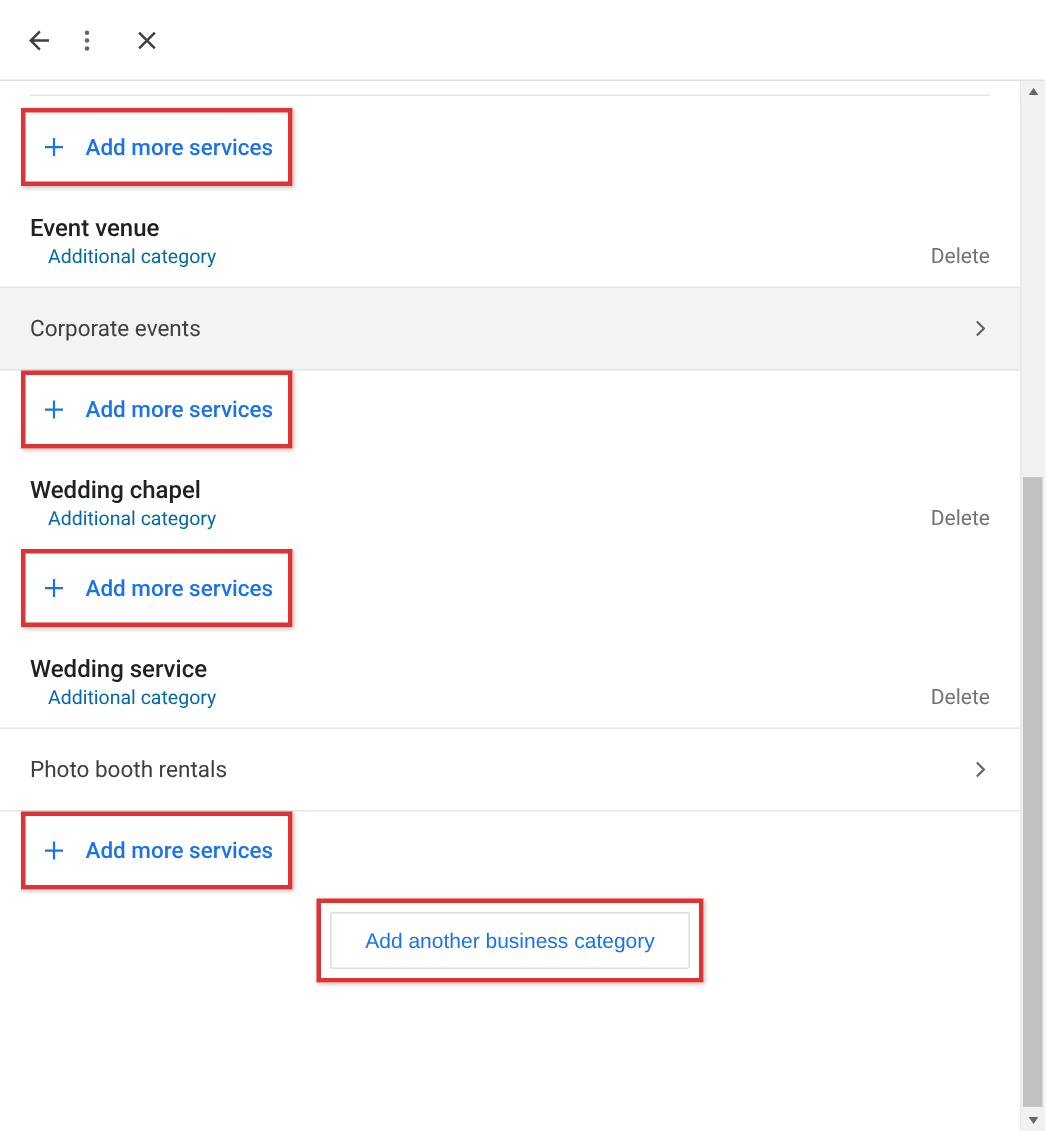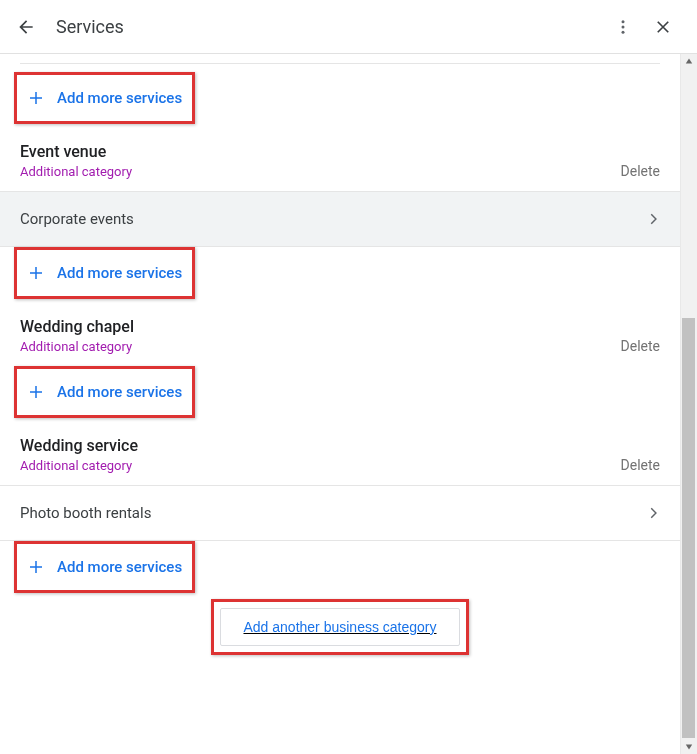--- a/index.html
+++ b/index.html
@@ -44,29 +44,29 @@
     color:#1a73e8; font-size:15px; font-weight:500;
     padding: 14px 4px; cursor:pointer;
     width: fit-content;
     text-align: right;
   }
   .add-link .plus { margin-right: 12px; display:flex; align-items:center; }
   .redbox {
     border: 3px solid #d33; padding: 0 6px; margin-left: 14px; display:inline-flex;
     box-shadow: 1px 1px 3px rgba(0,0,0,0.25);
   }
-  .redbox.center { margin: 6px auto 0 auto; display:flex; width:fit-content; padding:6px;text-decoration:underline; }
+  .redbox.center { margin: 6px auto 0 auto; display:flex; width:fit-content; padding:6px; }
   .section-head {
     display:flex; align-items:flex-end; padding: 18px 20px 12px 20px;
     border-bottom: 1px solid #e5e5e5;
   }
   .section-head.noborder { border-bottom:none; }
   .section-head .txt { flex:1; }
   .section-head .name { font-size:16px; color:#202124; font-weight:500; }
-  .section-head .sub { font-size:13px; color:#a21caf; margin-top:3px; }
+  .section-head .sub { font-size:13px; color:#0369a1; margin-top:3px;margin-left:12px; }
   .section-head .delete { color:#737373; font-size:14px; cursor:pointer; margin-top:2px; }
   .row {
     display:flex; align-items:center; padding: 18px 20px;
     border-bottom:1px solid #e5e5e5; cursor:pointer;
     font-size:15px; color:#3c4043;gap:48px;
   }
   .row.shaded { background:#f1f3f4; }
   .row .label { flex:1; }
   .row .chev { color:#5f6368; }
   .outlined-btn {
@@ -78,21 +78,20 @@
 </style>
 </head>
 <body>
 
 <div class="topbar">
   <div class="back">
     <svg width="20" height="20" viewBox="0 0 24 24">
         <path fill="#3c4043" d="M20 11H7.8l5.6-5.6L12 4l-8 8 8 8 1.4-1.4L7.8 13H20z"></path>
       </svg>
   </div>
-  <div class="title">Services</div>
   <div class="menu">
     <svg width="18" height="18" viewBox="0 0 24 24">
         <circle cx="12" cy="5" r="2" fill="#5f6368"></circle>
         <circle cx="12" cy="12" r="2" fill="#5f6368"></circle>
         <circle cx="12" cy="19" r="2" fill="#5f6368"></circle>
       </svg>
   </div>
   <div class="close">
     <svg width="18" height="18" viewBox="0 0 24 24">
         <path stroke="#3c4043" stroke-width="2.2" fill="none" d="M5 5l14 14M19 5L5 19"></path>

